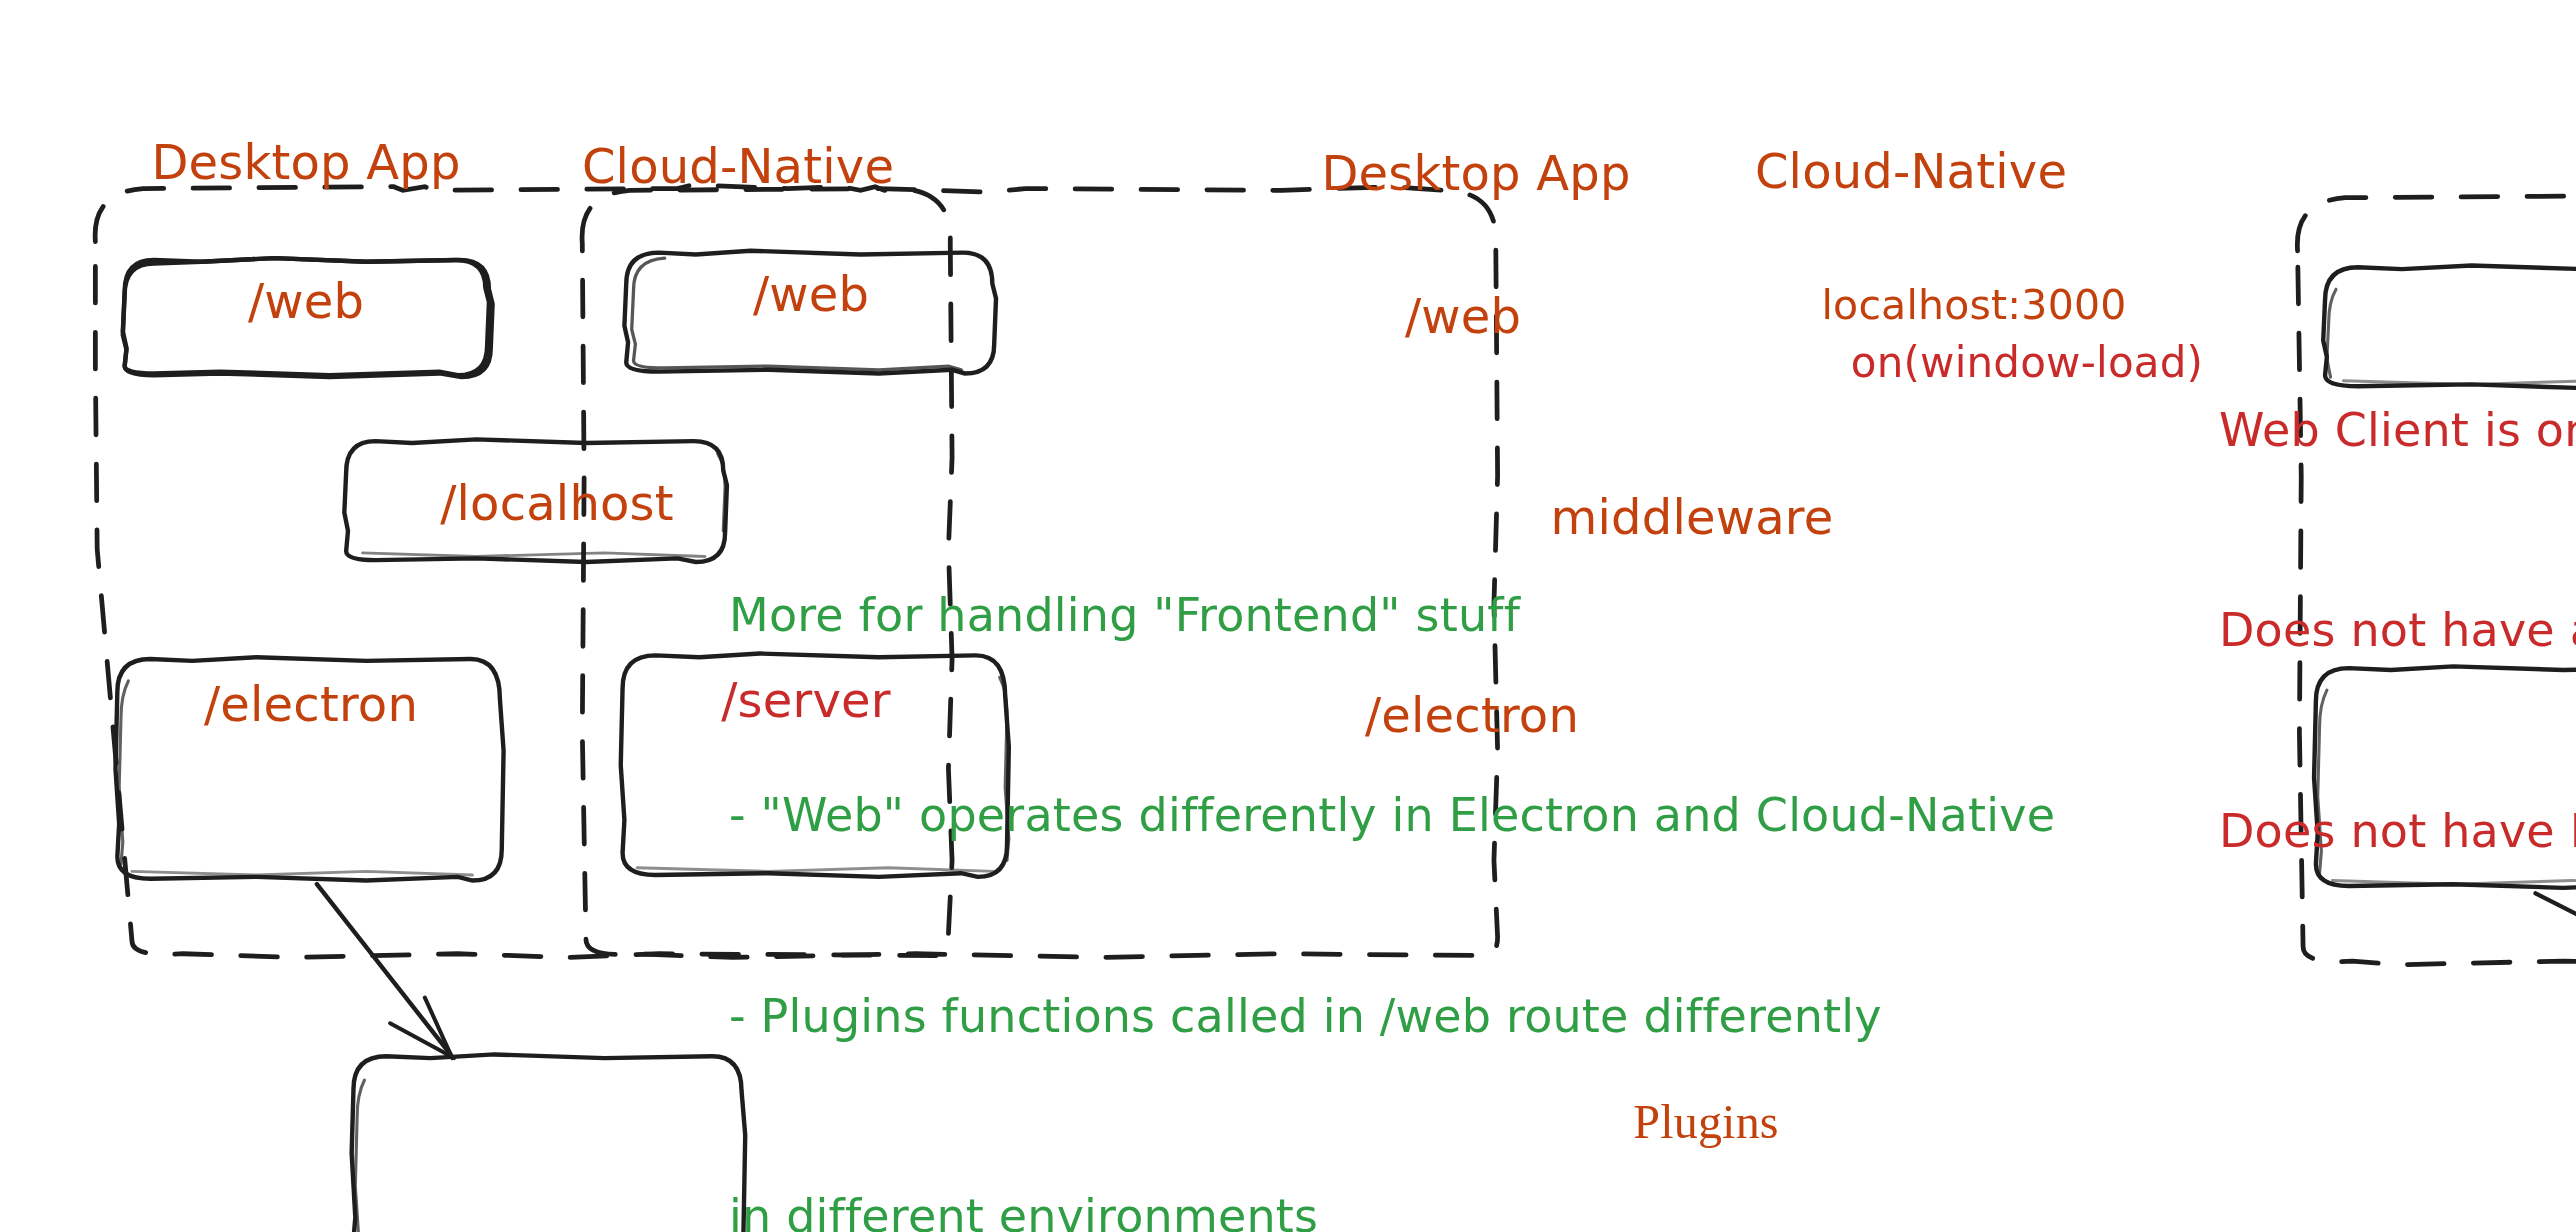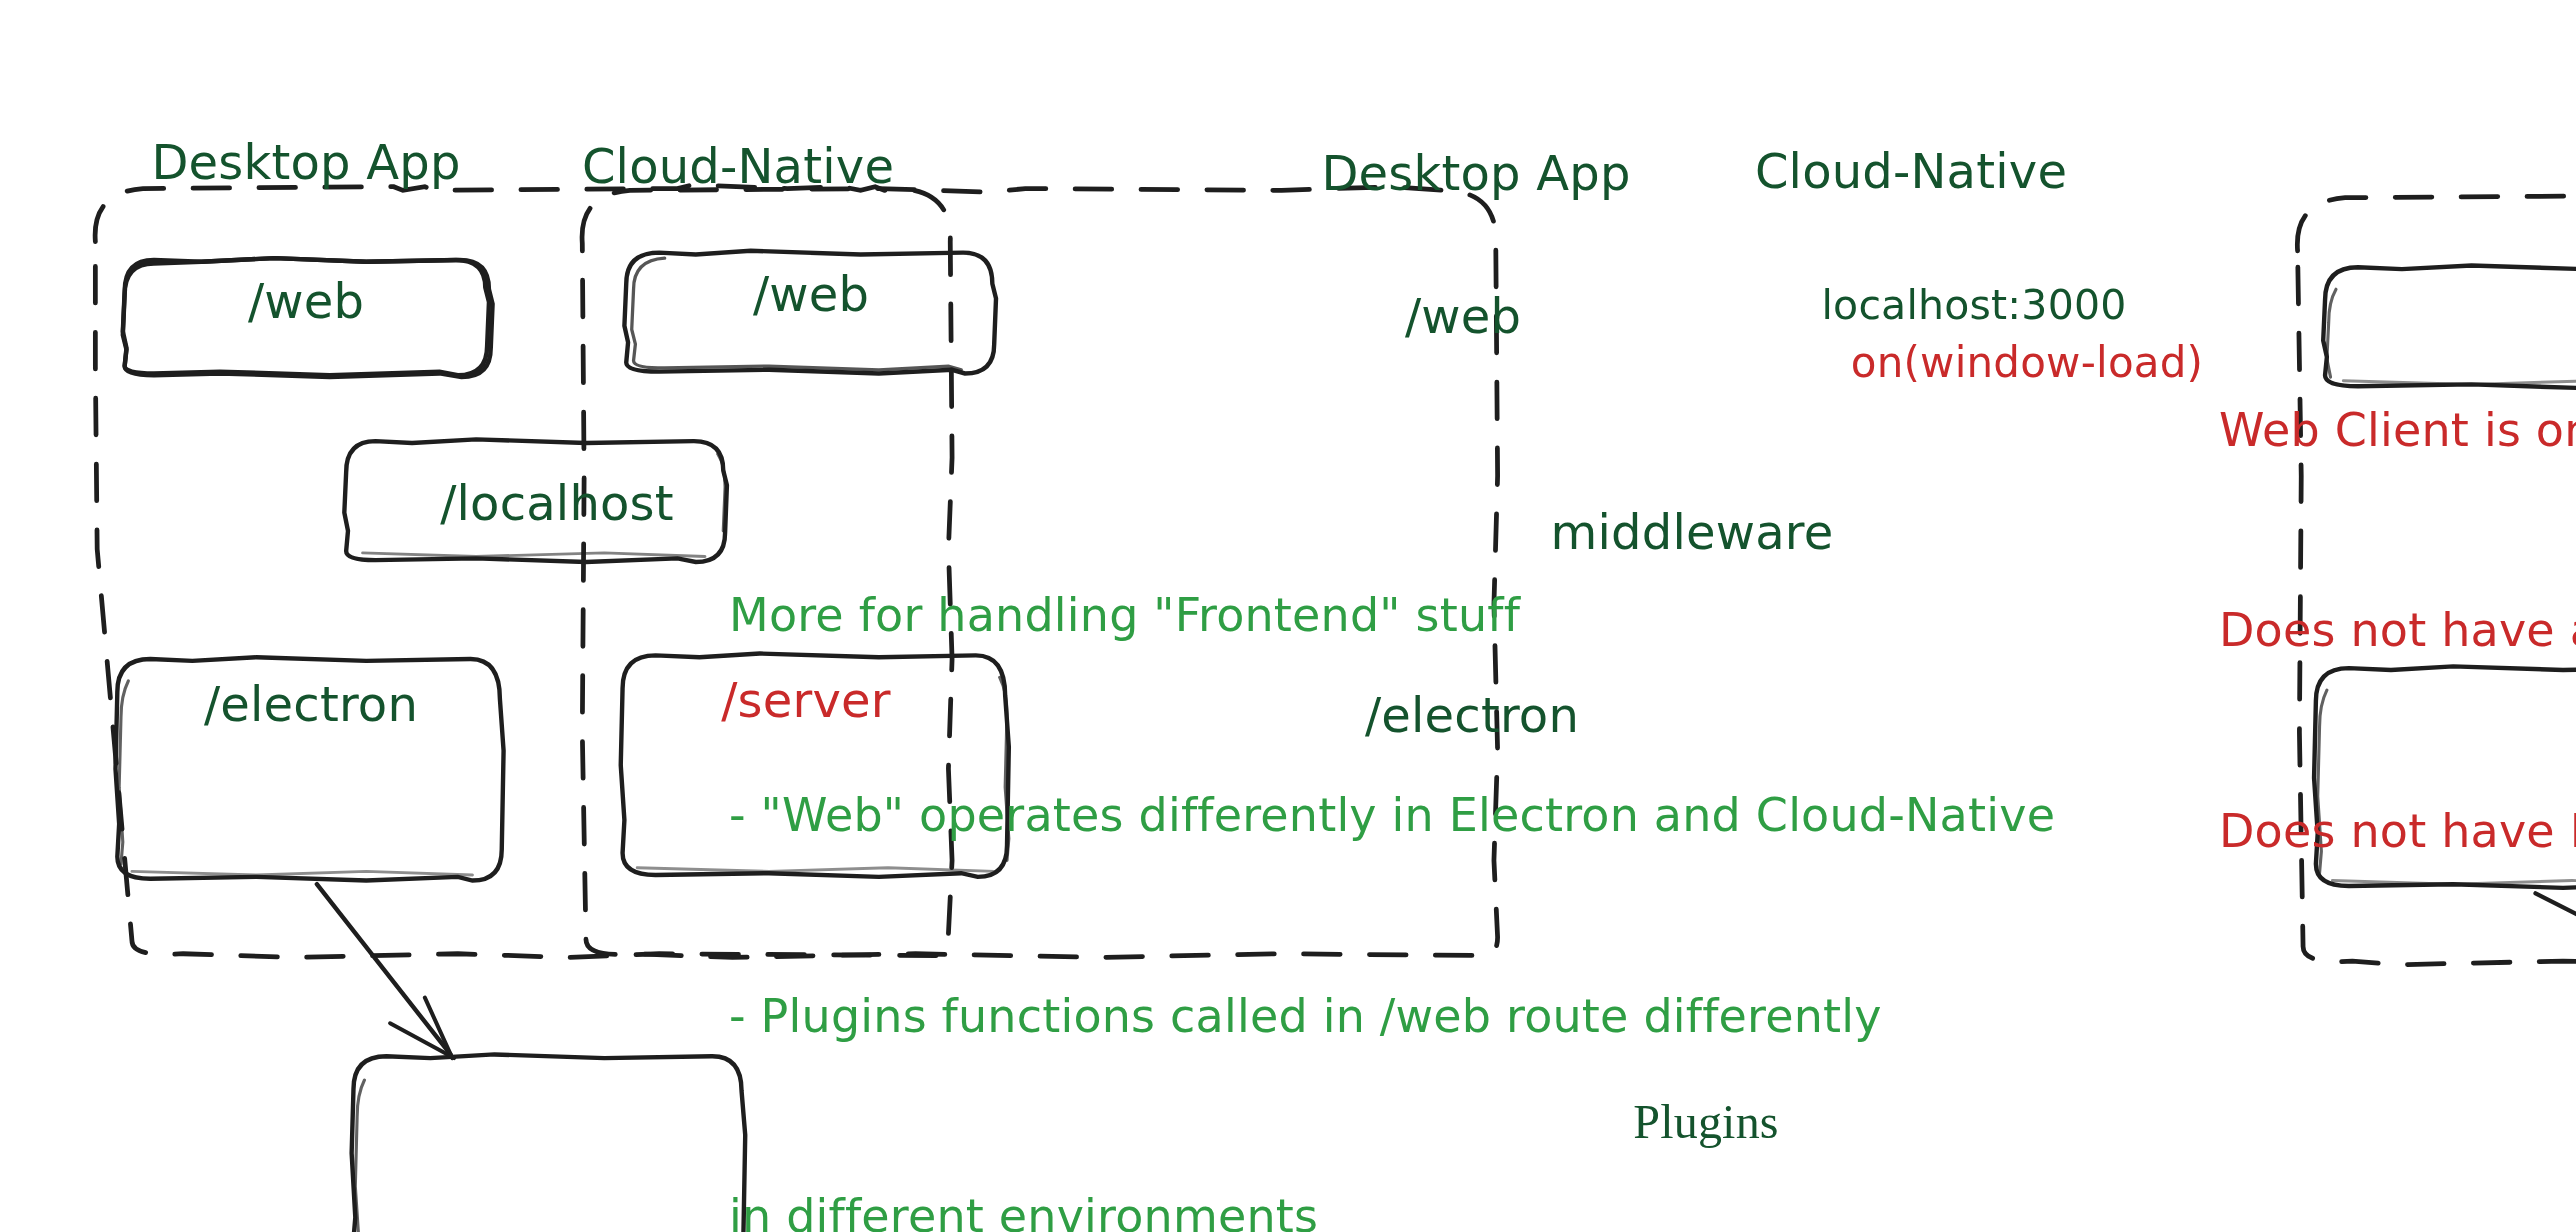--- a/index.html
+++ b/index.html
@@ -21,21 +21,21 @@
   #sketch {
     position: absolute;
     left: 0;
     top: 0;
     width: 2576px;
     height: 1232px;
   }
   .lbl {
     position: absolute;
     font-family: "DejaVu Sans", sans-serif;
-    color: #14532d;
+    color: #c2410c;
     white-space: pre;
     line-height: 1.42;
     letter-spacing: 0.2px;
   }
   .grp-title {
     font-size: 24px;
     text-align: center;
     transform: translateX(-50%);
   }
   .box-label {
@@ -262,21 +262,21 @@
   <div class="lbl grp-title" style="left: 1476px; top: 139px; font-size: 48px;">Desktop App</div>
 
   <div class="lbl grp-title" style="left: 1911px; top: 137px; font-size: 48px;">Cloud-Native</div>
 
   <div class="lbl box-label" style="left: 1463px; top: 282px; font-size: 48px;">/web</div>
 
   <div class="lbl box-label-big" style="left: 1974px; top: 276px; font-size: 41px; text-align: right;">localhost:3000</div>
 
   <div class="lbl sub-red" style="left: 2027px; top: 333px; font-size: 42px;">on(window-load)</div>
 
-  <div class="lbl box-label" style="left: 1692px; top: 483px; font-size: 48px; margin-top: 15px;">middleware</div>
+  <div class="lbl box-label" style="left: 1692px; top: 483px; font-size: 48px;">middleware</div>
 
   <div class="lbl box-label" style="left: 1472px; top: 681px; font-size: 48px;">/electron</div>
 
   <div class="lbl box-label" style="left: 1706px; top: 1088px; font-size: 48px; font-family: Liberation Serif, serif;">Plugins</div>
 
   <div class="lbl note note-red" style="left: 2219px; top: 264px; font-size: 46px;">
     <div>Web Client is on a different Chromium window</div>
     <div>Does not have all the Electron handlers</div>
     <div>Does not have IPC handler</div>
   </div>

